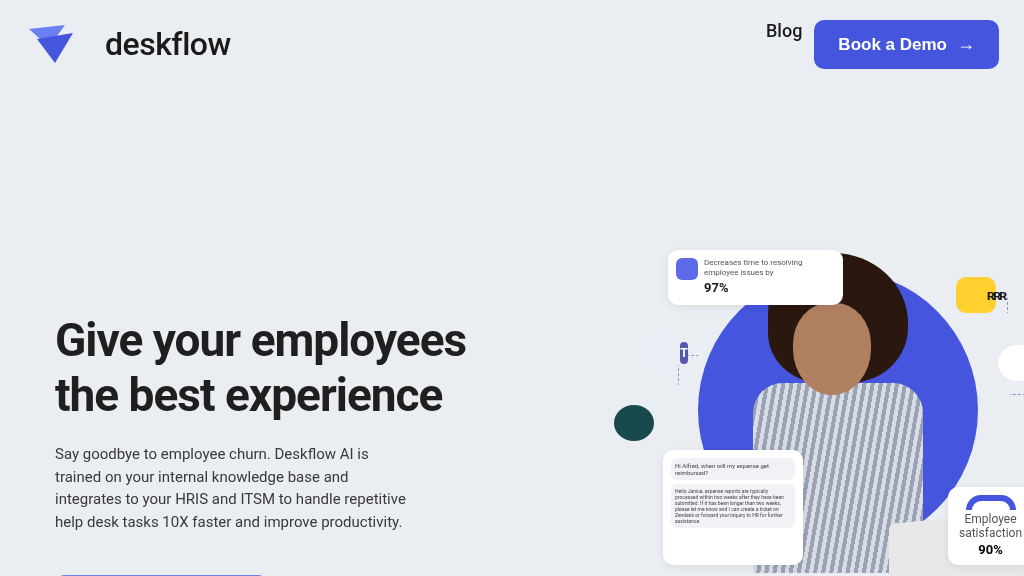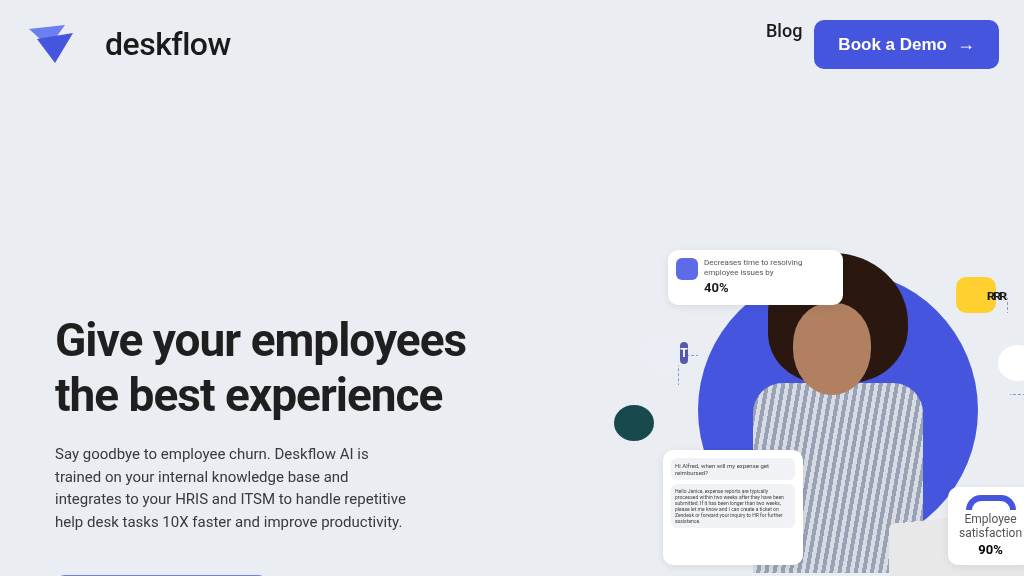--- a/index.html
+++ b/index.html
@@ -359,21 +359,21 @@
   <div class="person">
     <div class="shirt"></div>
     <div class="hair"></div>
     <div class="face"></div>
     <div class="laptop"></div>
   </div>
 
   <div class="chip chip-top">
     <div class="clock"></div>
     <div class="small">Decreases time to resolving employee issues by</div>
-    <div class="pct">40%</div>
+    <div class="pct">97%</div>
   </div>
 
   <div class="chip chip-bottom-left">
     <div class="bubble">
       <div style="font-size:6px;color:#444;line-height:1.2">Hi Alfred, when will my expense get reimbursed?</div>
     </div>
     <div class="bubble">
       <div style="font-size:5px;color:#444;line-height:1.2">Hello Janice, expense reports are typically processed within two weeks after they have been submitted. If it has been longer than two weeks, please let me know and I can create a ticket on Zendesk or forward your inquiry to HR for further assistance.</div>
     </div>
   </div>

